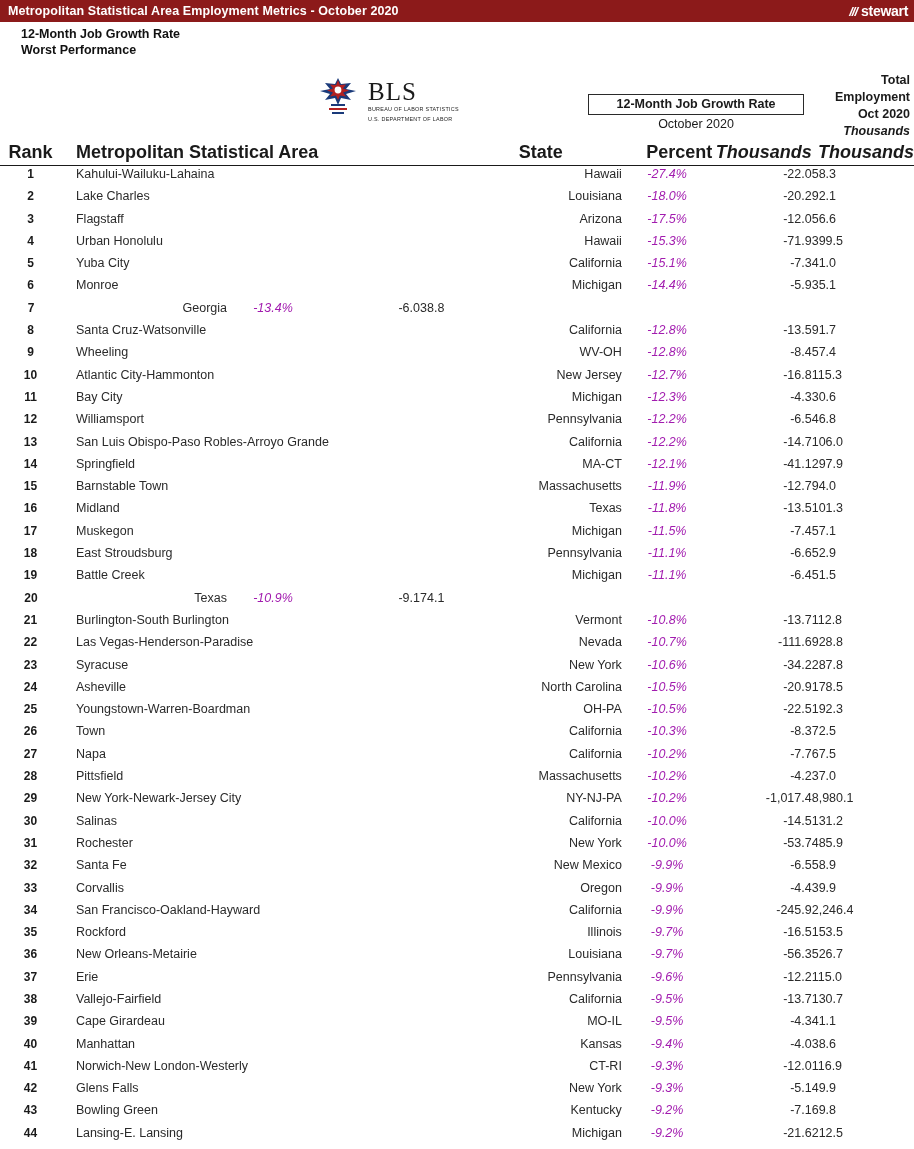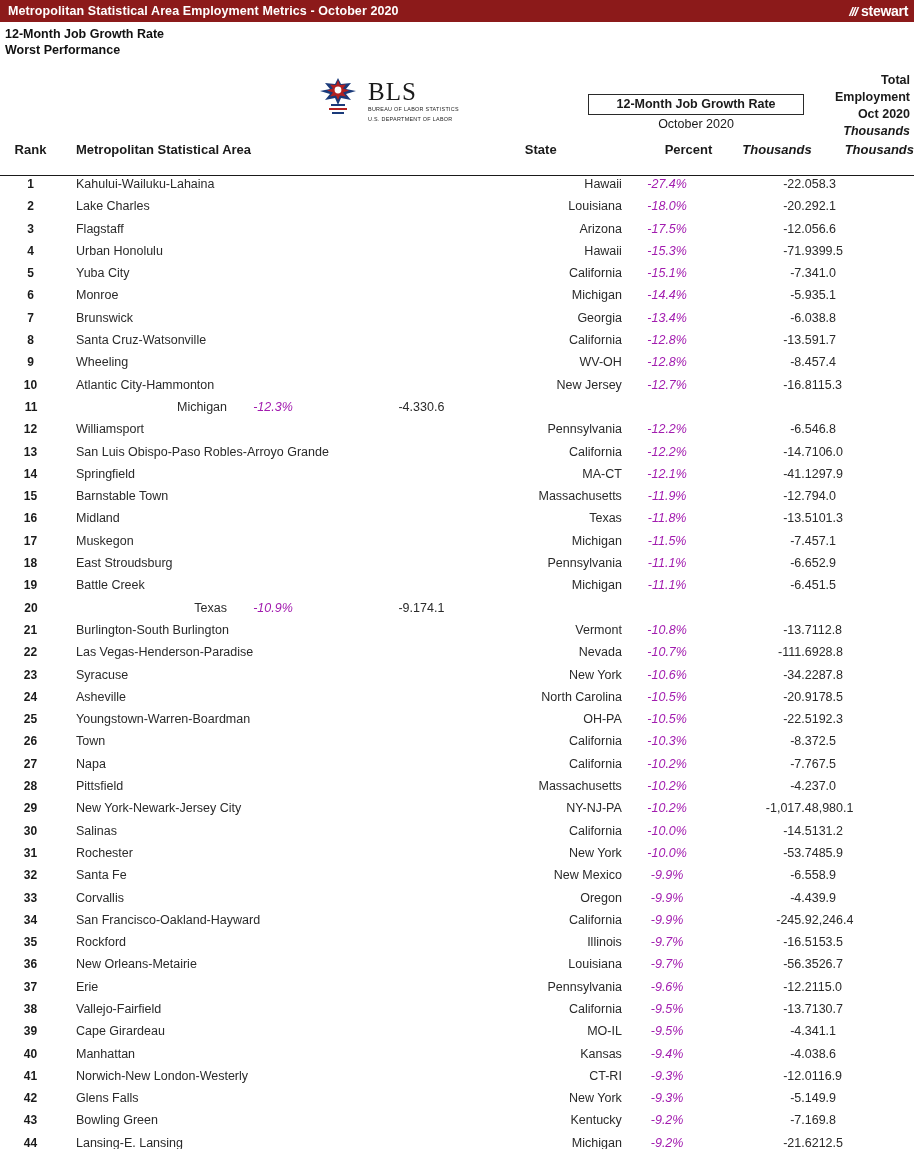--- a/index.html
+++ b/index.html
@@ -49,21 +49,21 @@
   }
   .brand-name {
     font-size: 14px;
     font-weight: bold;
     letter-spacing: -0.3px;
     line-height: 1;
   }
   
   .header {
     position: relative;
-    padding: 4px 0 0 0;
+    padding: 4px 0 0 16px;
     height: 120px;
     box-sizing: border-box;
   }
   .subtitle {
     margin-left: 5px;
     font-size: 12.5px;
     font-weight: bold;
     line-height: 16px;
     color: #111;
   }
@@ -131,24 +131,24 @@
     line-height: 17px;
   }
   .total-emp .ital {
     font-style: italic;
     font-weight: bold;
   }
   
   .colhead {
     display: flex;
     align-items: flex-end;
-    font-size: 13px;
+    font-size: 18px;
     font-weight: bold;
     border-bottom: 1.3px solid #1a1a1a;
-    padding-bottom: 18px;
+    padding-bottom: 2px;
   }
   .colhead .c-rank { width: 62px; text-align: center; }
   .colhead .c-msa  { width: 390px; padding-left: 15px; }
   .colhead .c-state{ width: 165px; text-align: center; }
   .colhead .c-pct  { width: 92px;  text-align: right; }
   .colhead .c-thou { width: 101px; text-align: right; font-style: italic; }
   .colhead .c-tot  { width: 104px; text-align: right; font-style: italic; }
 
   
   .rows { padding-top: 1px; }
@@ -269,21 +269,20 @@
       <div class="row">
         <div class="c-rank">6</div>
         <div class="c-msa">Monroe</div>
         <div class="c-state">Michigan</div>
         <div class="c-pct">-14.4%</div>
         <div class="c-thou">-5.9</div>
         <div class="c-tot">35.1</div>
       </div>
       <div class="row">
         <div class="c-rank">7</div>
-        <div class="c-msa">Brunswick</div>
         <div class="c-state">Georgia</div>
         <div class="c-pct">-13.4%</div>
         <div class="c-thou">-6.0</div>
         <div class="c-tot">38.8</div>
       </div>
       <div class="row">
         <div class="c-rank">8</div>
         <div class="c-msa">Santa Cruz-Watsonville</div>
         <div class="c-state">California</div>
         <div class="c-pct">-12.8%</div>
@@ -301,20 +300,21 @@
       <div class="row">
         <div class="c-rank">10</div>
         <div class="c-msa">Atlantic City-Hammonton</div>
         <div class="c-state">New Jersey</div>
         <div class="c-pct">-12.7%</div>
         <div class="c-thou">-16.8</div>
         <div class="c-tot">115.3</div>
       </div>
       <div class="row">
         <div class="c-rank">11</div>
+        <div class="c-msa">Bay City</div>
         <div class="c-state">Michigan</div>
         <div class="c-pct">-12.3%</div>
         <div class="c-thou">-4.3</div>
         <div class="c-tot">30.6</div>
       </div>
       <div class="row">
         <div class="c-rank">12</div>
         <div class="c-msa">Williamsport</div>
         <div class="c-state">Pennsylvania</div>
         <div class="c-pct">-12.2%</div>

